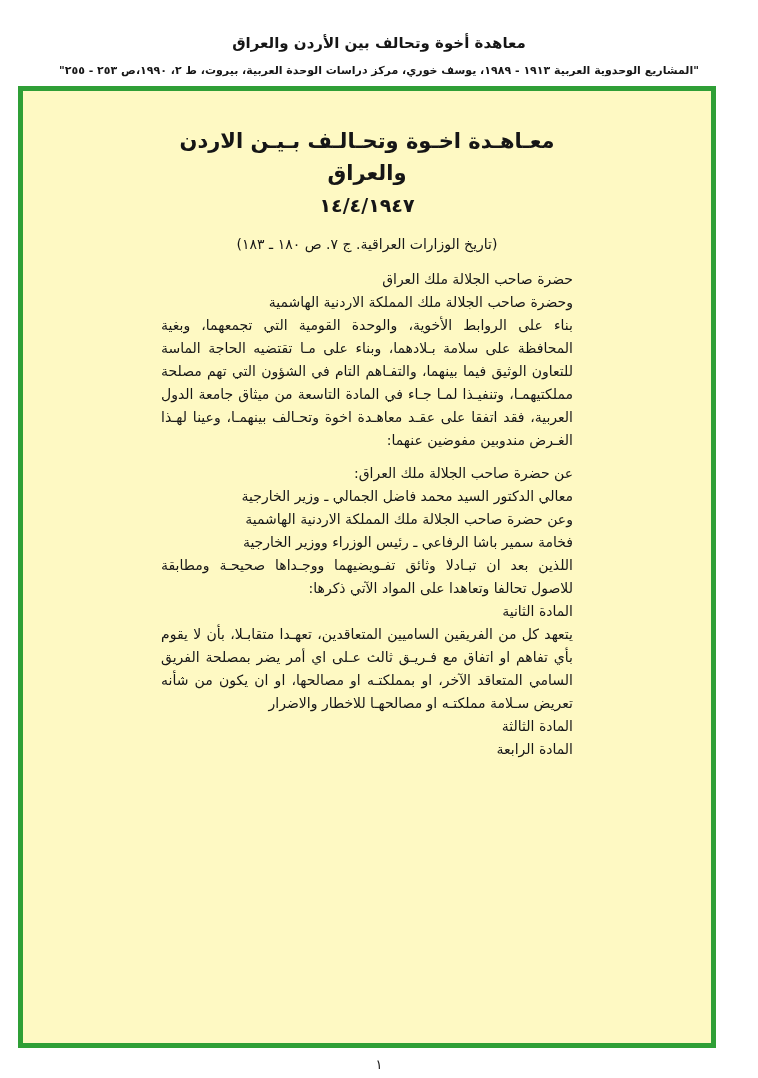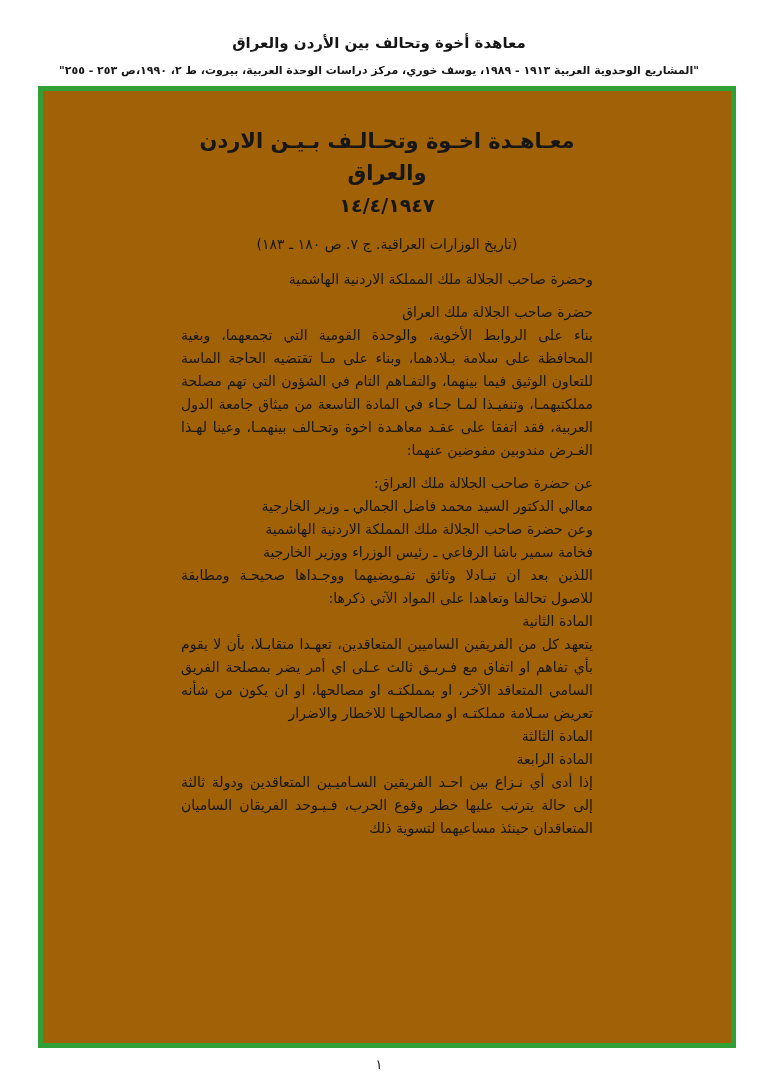--- a/index.html
+++ b/index.html
@@ -8,24 +8,24 @@
   body {
     width: 758px; height: 1078px;
     position: relative; overflow: hidden;
     font-family: "DejaVu Sans", sans-serif;
     color: var(--ink);
   }
   .page-header { text-align: center; padding-top: 14px; }
   .hdr-title { font-size: 15px; font-weight: bold; direction: rtl; margin-top: 20px; }
   .hdr-cite  { font-size: 11px; font-weight: bold; direction: rtl; margin-top: 12px; letter-spacing: 0; }
   .frame {
-    position: absolute; left: 38px; top: 86px;
+    position: absolute; left: 18px; top: 86px;
     width: 698px; height: 962px;
     border: 5px solid var(--green);
-    background: #a16207;
+    background: #fef9c3;
     overflow: hidden;
   }
   .content {
     direction: rtl;
     width: 412px;
     margin: 34px auto 0 auto;
     font-size: 14px;
     line-height: 23px;
   }
   .treaty-title {
@@ -58,30 +58,29 @@
   <div class="content">
 
     <div class="treaty-title">
       <div>معـاهـدة اخـوة وتحـالـف بـيـن الاردن</div>
       <div>والعراق</div>
       <div class="date-line">١٤/٤/١٩٤٧</div>
     </div>
 
     <div class="source-line">(تاريخ الوزارات العراقية. ج ٧. ص ١٨٠ ـ ١٨٣)</div>
 
+    <div class="line gap">حضرة صاحب الجلالة ملك العراق</div>
     <div class="line">وحضرة صاحب الجلالة ملك المملكة الاردنية الهاشمية</div>
-    <div class="line gap">حضرة صاحب الجلالة ملك العراق</div>
     <div class="para">بناء على الروابط الأخوية، والوحدة القومية التي تجمعهما، وبغية المحافظة على سلامة بـلادهما، وبناء على مـا تقتضيه الحاجة الماسة للتعاون الوثيق فيما بينهما، والتفـاهم التام في الشؤون التي تهم مصلحة مملكتيهمـا، وتنفيـذا لمـا جـاء في المادة التاسعة من ميثاق جامعة الدول العربية، فقد اتفقا على عقـد معاهـدة اخوة وتحـالف بينهمـا، وعينا لهـذا الغـرض مندوبين مفوضين عنهما:</div>
     <div class="line gap">عن حضرة صاحب الجلالة ملك العراق:</div>
     <div class="line">معالي الدكتور السيد محمد فاضل الجمالي ـ وزير الخارجية</div>
     <div class="line">وعن حضرة صاحب الجلالة ملك المملكة الاردنية الهاشمية</div>
     <div class="line">فخامة سمير باشا الرفاعي ـ رئيس الوزراء ووزير الخارجية</div>
     <div class="para">اللذين بعد ان تبـادلا وثائق تفـويضيهما ووجـداها صحيحـة ومطابقة للاصول تحالفا وتعاهدا على المواد الآتي ذكرها:</div>
     <div class="heading">المادة الثانية</div>
     <div class="para">يتعهد كل من الفريقين الساميين المتعاقدين، تعهـدا متقابـلا، بأن لا يقوم بأي تفاهم او اتفاق مع فـريـق ثالث عـلى اي أمر يضر بمصلحة الفريق السامي المتعاقد الآخر، او بمملكتـه او مصالحها، او ان يكون من شأنه تعريض سـلامة مملكتـه او مصالحهـا للاخطار والاضرار</div>
     <div class="heading">المادة الثالثة</div>
     <div class="heading">المادة الرابعة</div>
-    <div class="para">إذا أدى أي نـزاع بين احـد الفريقين السـاميـين المتعاقدين ودولة ثالثة إلى حالة يترتب عليها خطر وقوع الحرب، فـيـوحد الفريقان الساميان المتعاقدان حينئذ مساعيهما لتسوية ذلك</div>
 
   </div>
 </div>
 
 <div class="page-num">١</div>
 
 </body></html>

